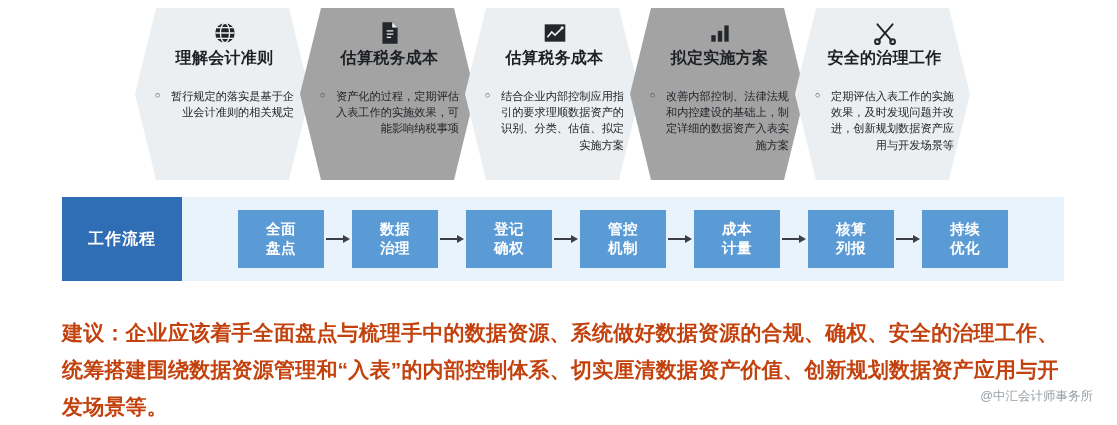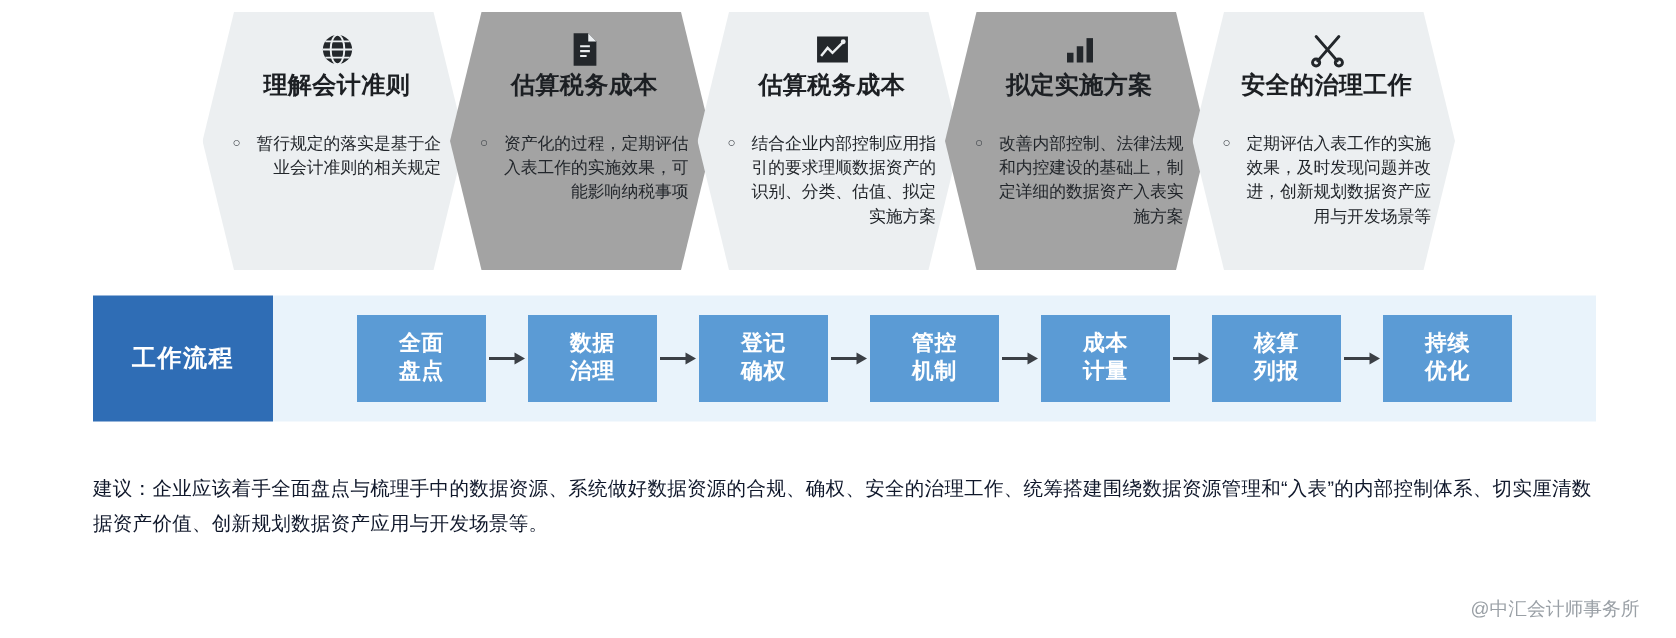--- a/index.html
+++ b/index.html
@@ -141,32 +141,32 @@
     color: #3b3f45;
   }
   .step-arrow svg { display: block; }
 
   
   #advice {
     position: absolute;
     left: 62px;
     top: 315px;
     width: 1000px;
-    font-size: 13px;
-    font-weight: normal;
-    color: #0f172a;
+    font-size: 21px;
+    font-weight: bold;
+    color: #c2410c;
     line-height: 1.75;
     letter-spacing: 0.2px;
   }
 
   
   #watermark {
     position: absolute;
     right: 24px;
-    bottom: 10px;
+    bottom: 20px;
     font-size: 12.5px;
     color: #9aa0a6;
   }
 </style>
 </head>
 <body>
 
 <div id="hex-row">
 
   <div class="hex-card">

